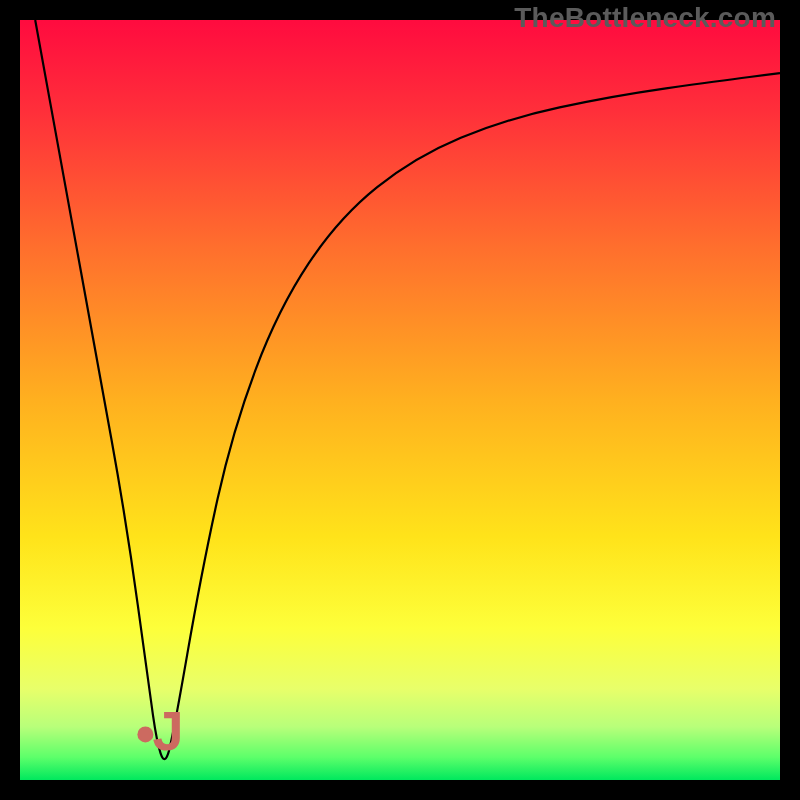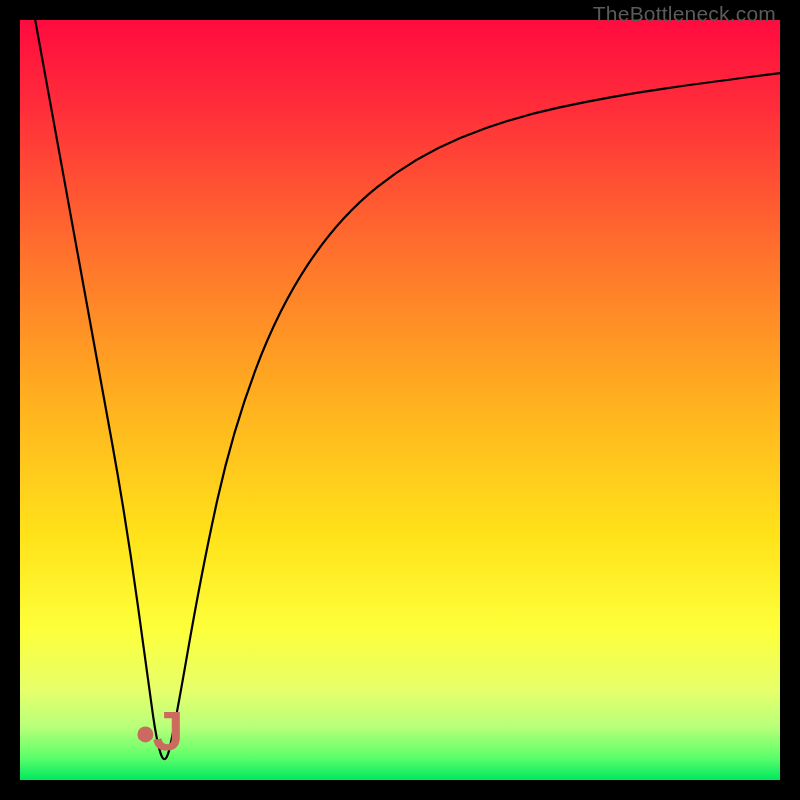--- a/index.html
+++ b/index.html
@@ -24,22 +24,22 @@
     left: 0;
     top: 0;
     width: 760px;
     height: 760px;
   }
   .watermark {
     position: absolute;
     top: 2px;
     right: 24px;
     color: #5b5b5b;
-    font-size: 21px;
-    font-weight: 400;
+    font-size: 28px;
+    font-weight: 700;
     letter-spacing: 0.2px;
     user-select: none;
   }
 </style>
 </head>
 <body>
 
 <div class="frame">
   <svg class="plot-area" viewBox="0 0 760 760" preserveAspectRatio="none">
     <defs>

